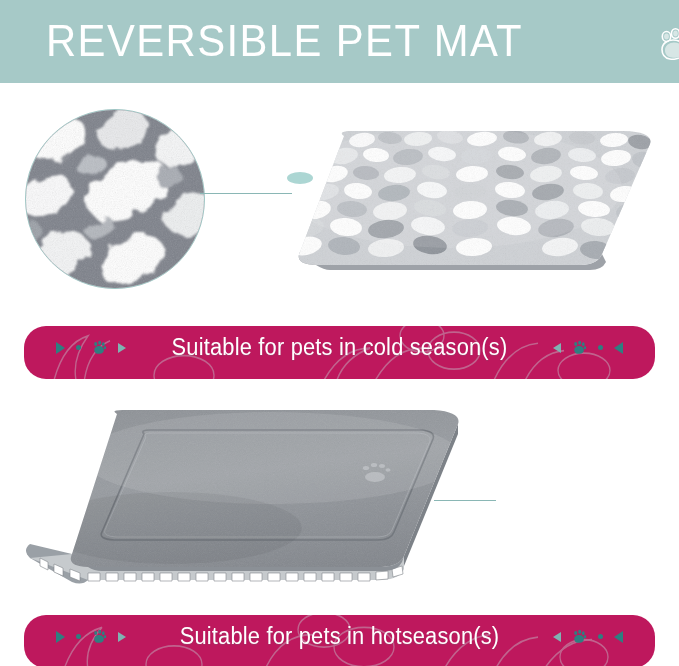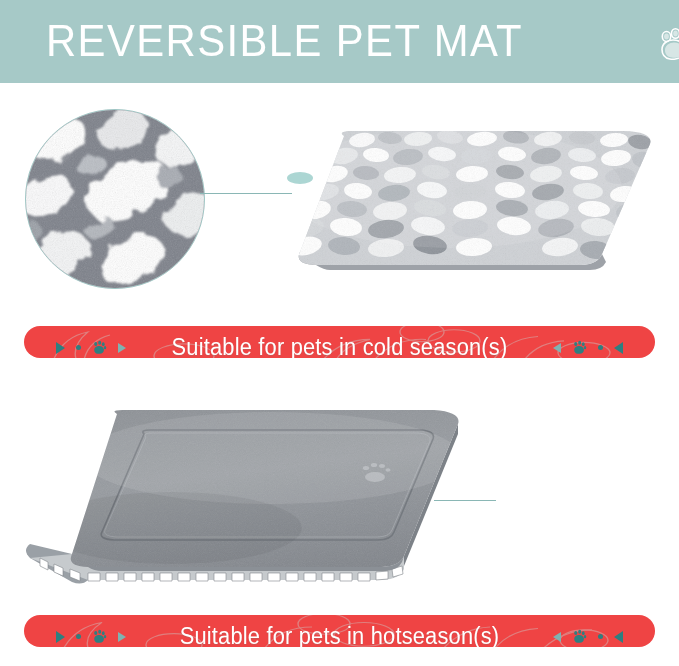--- a/index.html
+++ b/index.html
@@ -51,22 +51,22 @@
     background:#8ab7b5;
   }
 
   
   .mat-top{
     position:absolute;left:272px;top:45px;width:386px;height:145px;
   }
 
   
   .banner{
-    position:absolute;height:32px;border-radius:22px;
-    background:#ef4444;
+    position:absolute;height:53px;border-radius:22px;
+    background:#be185d;
     overflow:hidden;
   }
   .banner-1{left:24px;top:326px;width:631px;}
   .banner-2{left:24px;top:615px;width:631px;text-decoration:underline;}
   .banner-wm{position:absolute;left:0;top:0;width:100%;height:100%;opacity:.5;}
   .banner-text{
     position:absolute;left:0;top:0;width:100%;height:43px;
     display:flex;align-items:center;justify-content:center;
     color:#ffffff;font-size:23px;letter-spacing:.2px;
     transform:scaleX(0.95);

